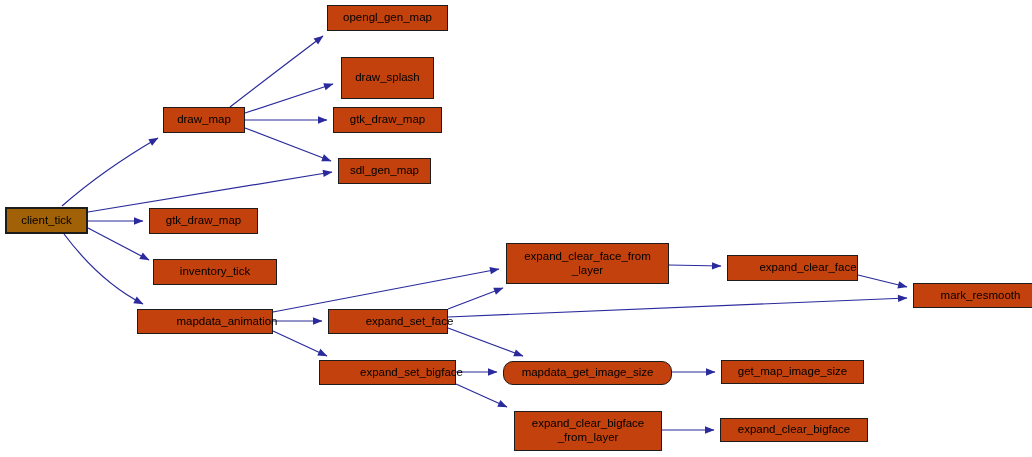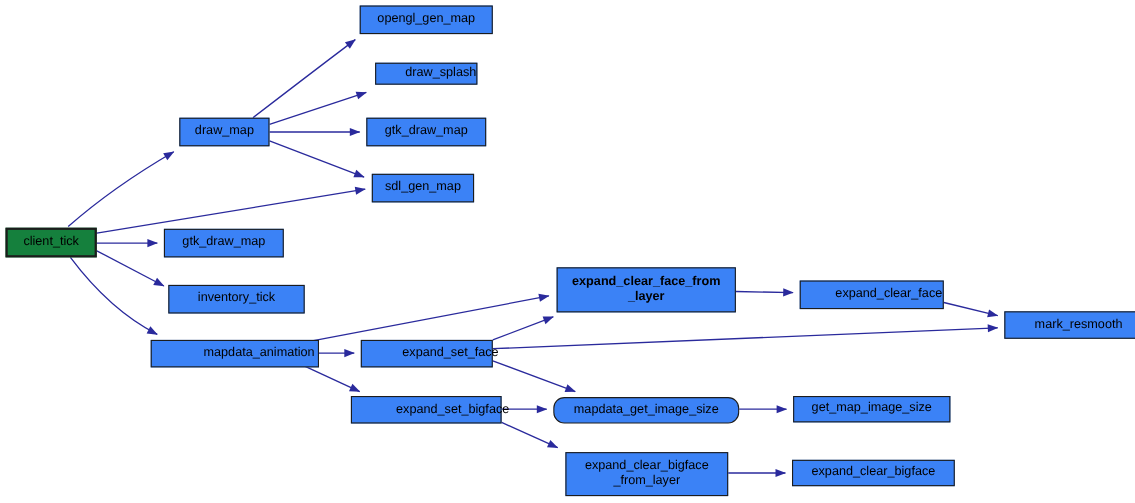--- a/index.html
+++ b/index.html
@@ -12,35 +12,35 @@
     overflow: hidden;
   }
   #edge-layer {
     position: absolute;
     left: 0; top: 0;
     width: 1032px; height: 457px;
   }
   .node {
     position: absolute;
     box-sizing: border-box;
-    background: #3b82f6;
+    background: #c2410c;
     border: 1px solid #1c1c1c;
     display: flex;
     flex-direction: column;
     align-items: center;
     justify-content: center;
     text-align: center;
     font-size: 11.5px;
     line-height: 1.2;
     color: #000000;
     cursor: pointer;
     white-space: nowrap;
   }
   .node.highlighted {
-    background: #15803d;
+    background: #a16207;
     border-width: 2px;
   }
   .node span { display: block; }
 </style>
 </head>
 <body>
 
 <div id="canvas">
   <svg id="edge-layer" width="1032" height="457" viewBox="0 0 1032 457" xmlns="http://www.w3.org/2000/svg">
     <defs>
@@ -75,45 +75,45 @@
   <div id="node-layer">
       <div class="node highlighted" style="left: 5px; top: 207px; width: 83px; height: 27px;">
         <span>client_tick</span>
       </div>
       <div class="node" style="left: 163px; top: 107px; width: 82px; height: 26px;">
         <span>draw_map</span>
       </div>
       <div class="node" style="left: 327px; top: 5px; width: 121px; height: 26px;">
         <span>opengl_gen_map</span>
       </div>
-      <div class="node" style="left: 341px; top: 57px; width: 93px; height: 20px; align-items: flex-end;">
+      <div class="node" style="left: 341px; top: 57px; width: 93px; height: 42px;">
         <span>draw_splash</span>
       </div>
       <div class="node" style="left: 333px; top: 107px; width: 109px; height: 26px;">
         <span>gtk_draw_map</span>
       </div>
       <div class="node" style="left: 338px; top: 158px; width: 93px; height: 26px;">
         <span>sdl_gen_map</span>
       </div>
       <div class="node" style="left: 149px; top: 208px; width: 109px; height: 26px;">
         <span>gtk_draw_map</span>
       </div>
       <div class="node" style="left: 153px; top: 259px; width: 124px; height: 26px;">
         <span>inventory_tick</span>
       </div>
-      <div class="node" style="left: 137px; top: 309px; width: 153px; height: 25px; padding-left: 44px;">
+      <div class="node" style="left: 137px; top: 309px; width: 136px; height: 25px; padding-left: 44px;">
         <span>mapdata_animation</span>
       </div>
       <div class="node" style="left: 328px; top: 309px; width: 120px; height: 25px; padding-left: 43px;">
         <span>expand_set_face</span>
       </div>
       <div class="node" style="left: 319px; top: 360px; width: 137px; height: 25px; padding-left: 48px;">
         <span>expand_set_bigface</span>
       </div>
-      <div class="node" style="left: 506px; top: 243px; width: 163px; height: 41px; font-weight: bold;">
+      <div class="node" style="left: 506px; top: 243px; width: 163px; height: 41px;">
         <span>expand_clear_face_from</span>
         <span>_layer</span>
       </div>
       <div class="node" style="left: 727px; top: 255px; width: 131px; height: 26px; padding-left: 31px;">
         <span>expand_clear_face</span>
       </div>
       <div class="node" style="left: 913px; top: 283px; width: 135px; height: 25px;">
         <span>mark_resmooth</span>
       </div>
       <div class="node" style="left: 503px; top: 361px; width: 169px; height: 24px; border-radius: 10px;">

